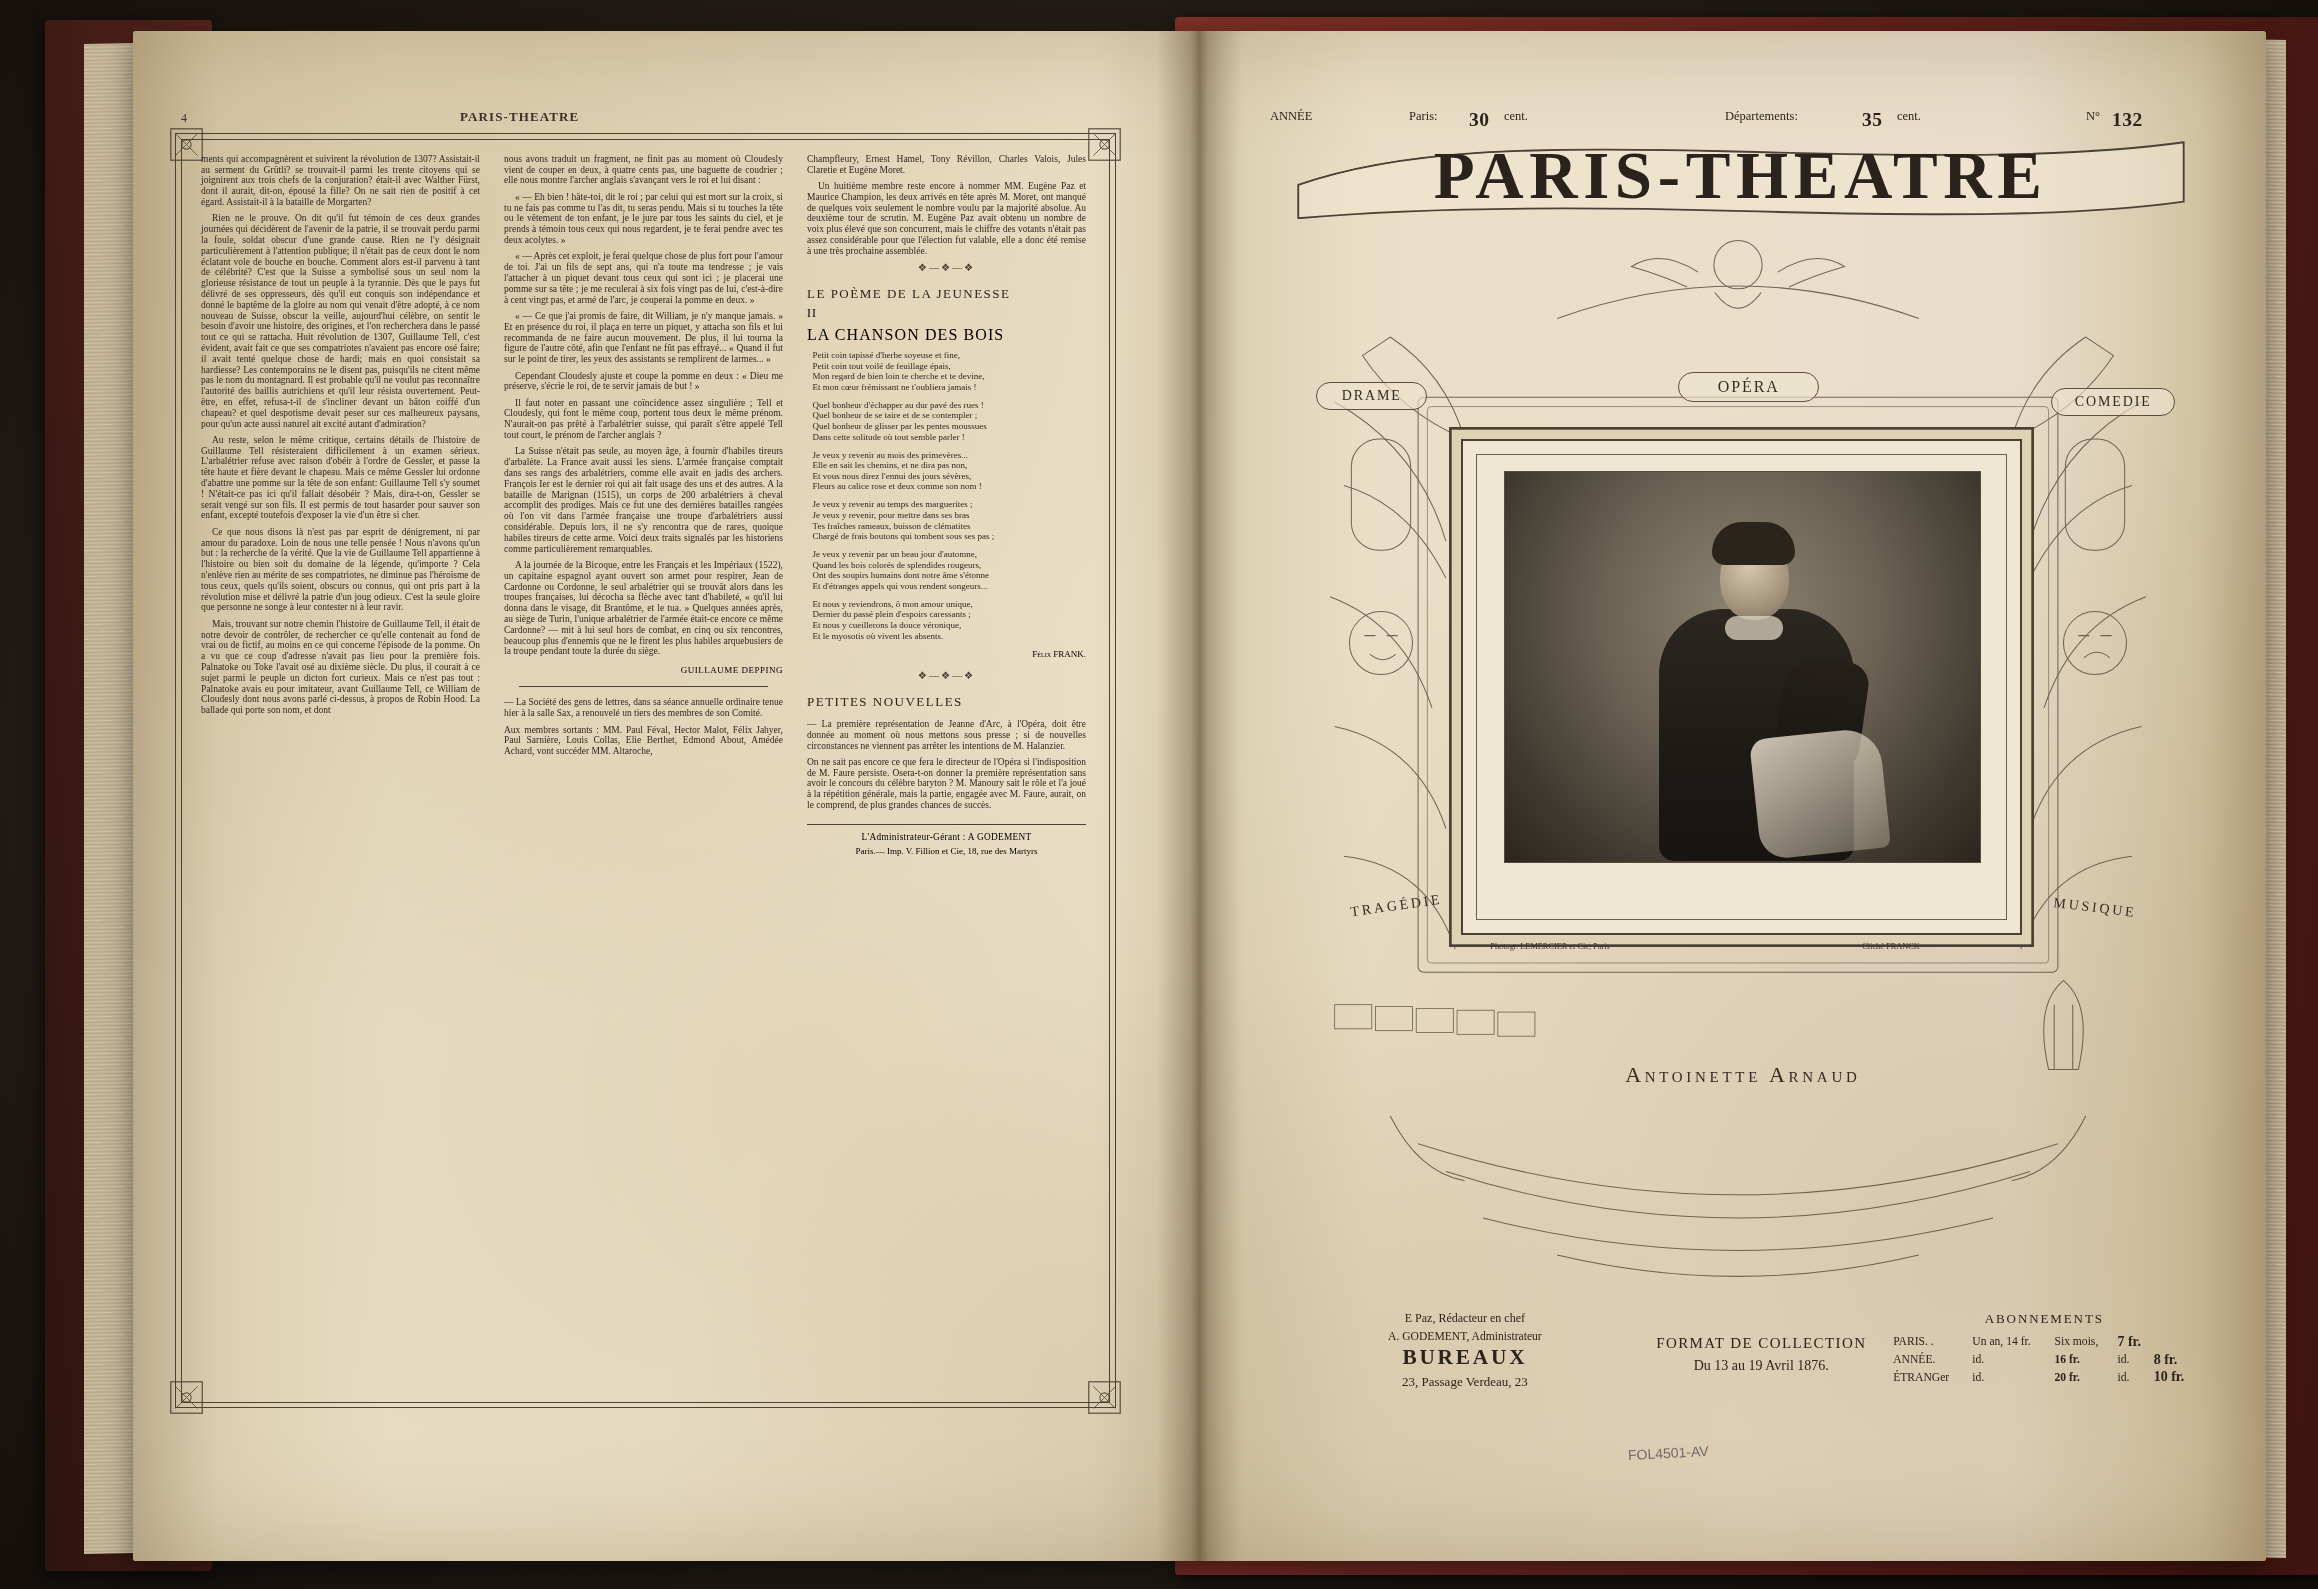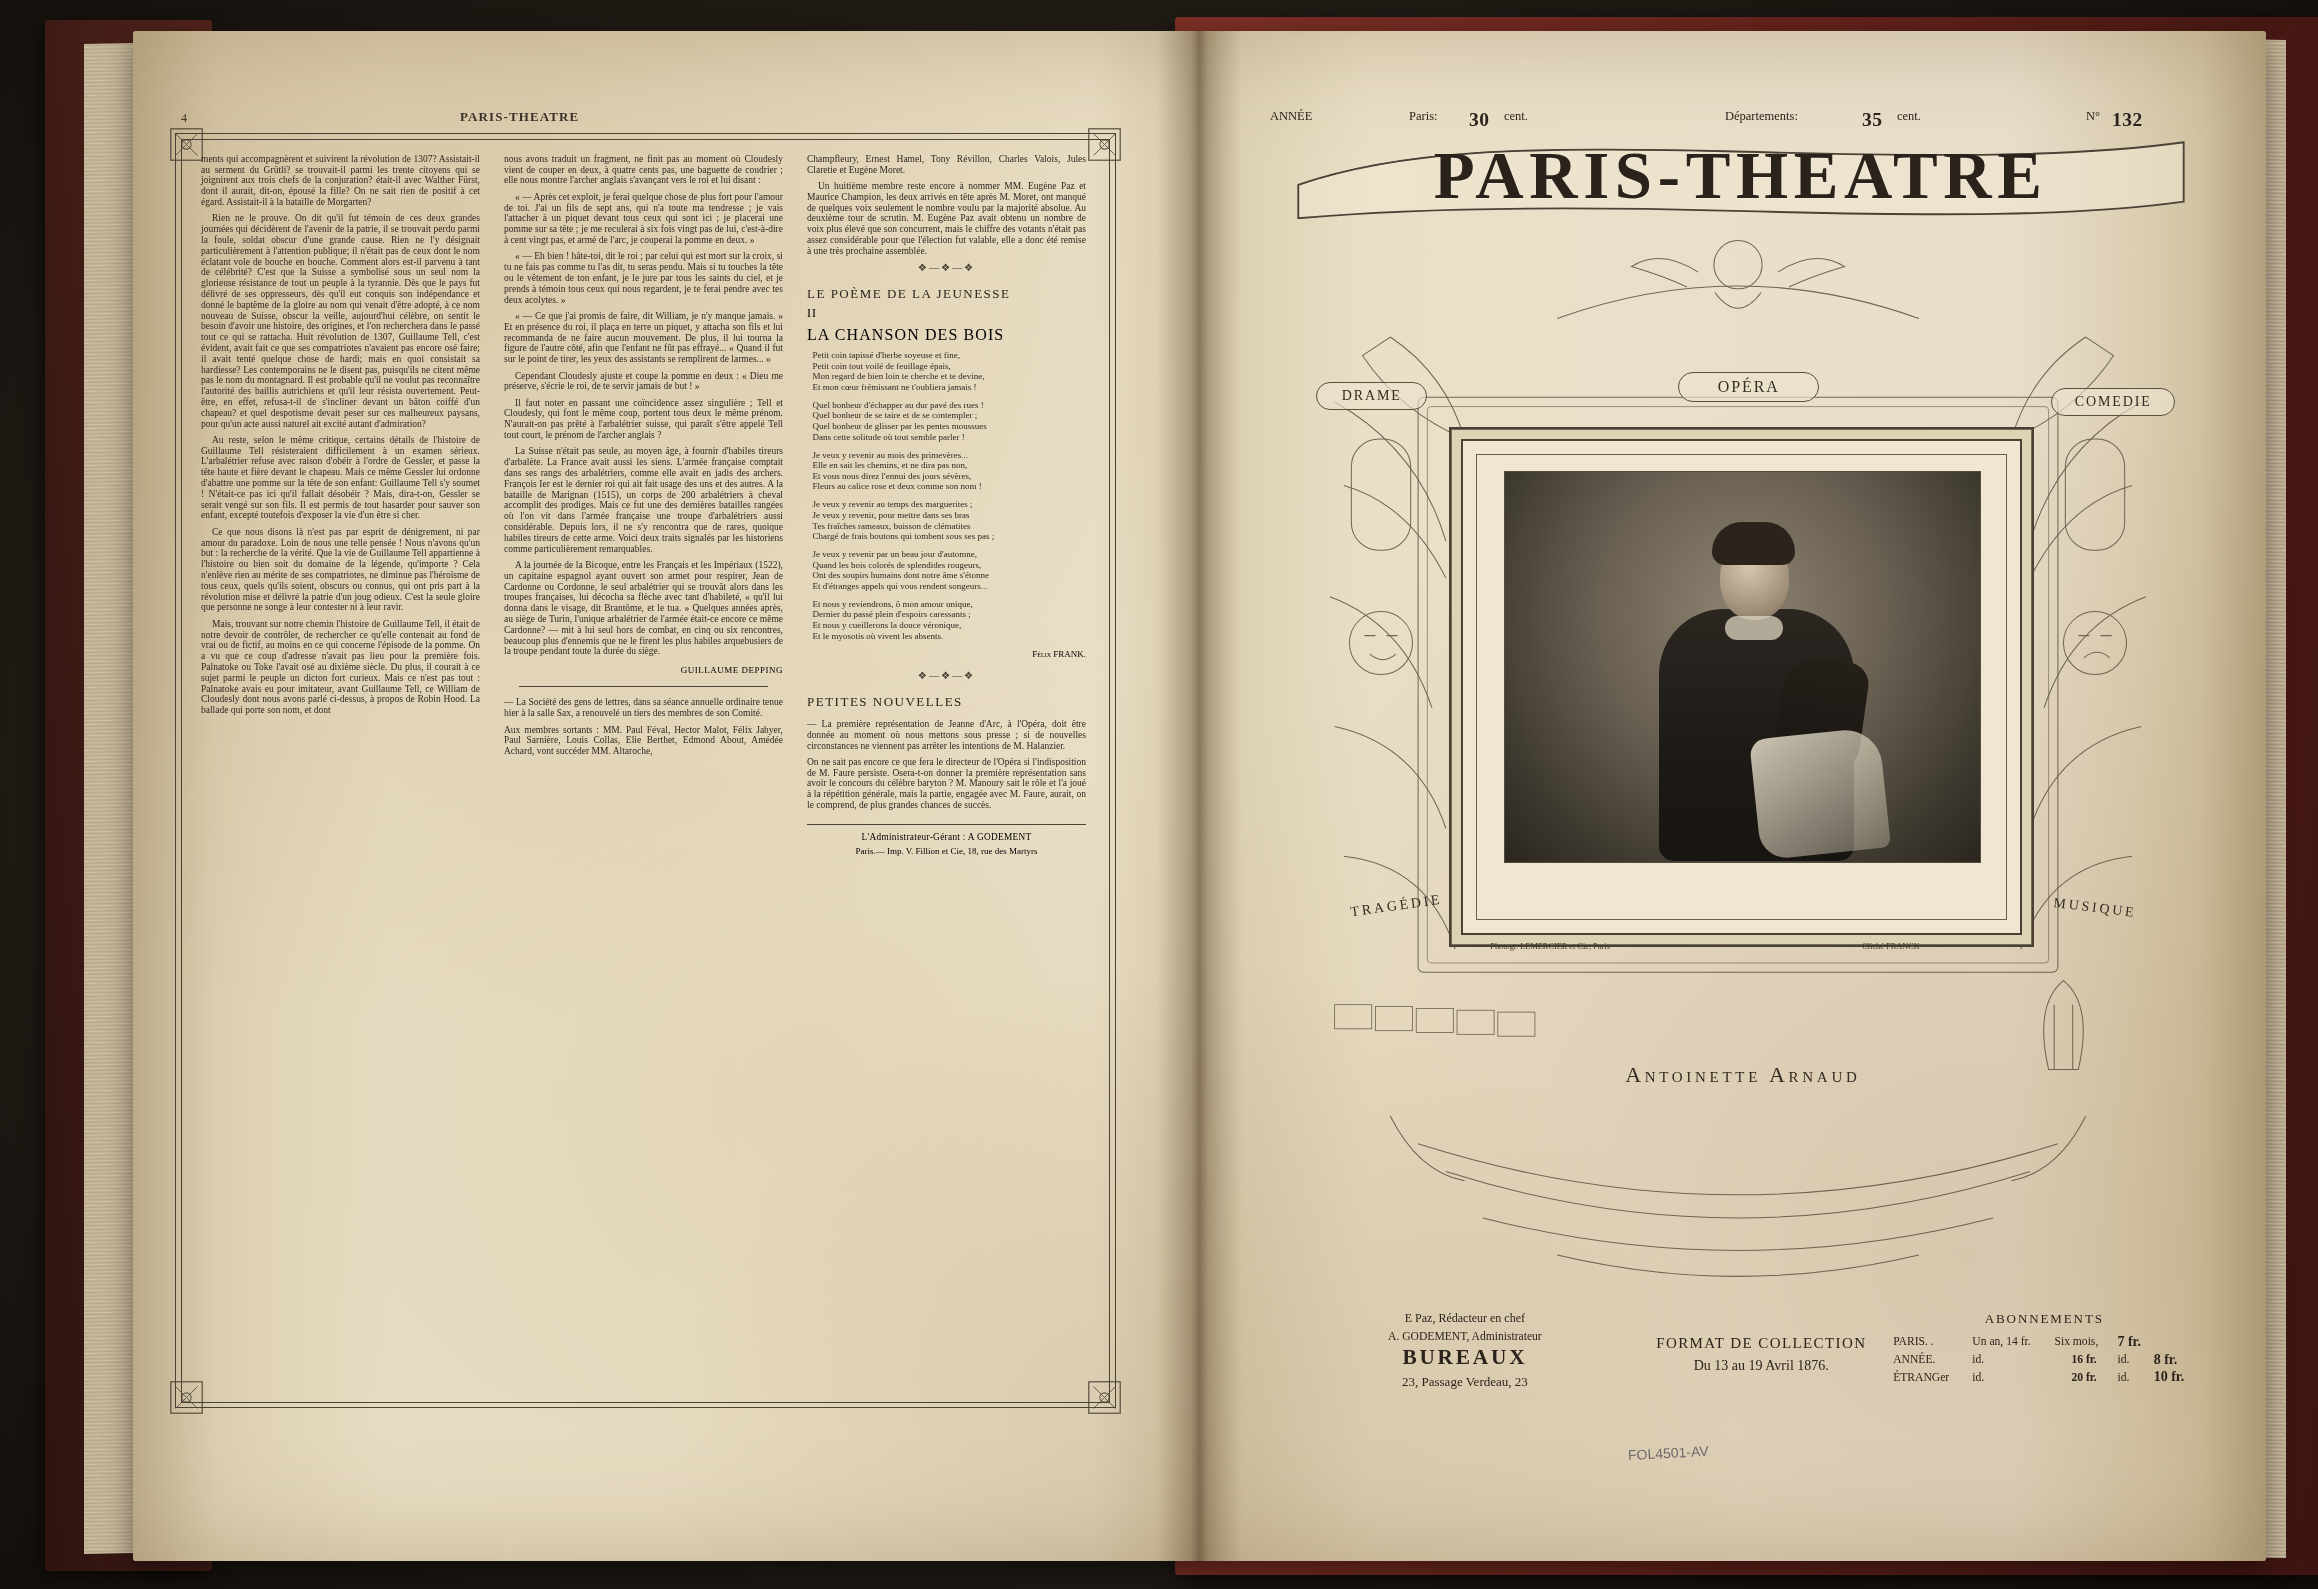--- a/index.html
+++ b/index.html
@@ -157,21 +157,21 @@
   #f-right{left:612px;top:0;width:306px;}
   #f-left .l1{font-size:12px;}
   #f-left .l2{font-size:11.6px;margin-top:3.7px;}
   #f-left .bureaux{font-size:21.3px;letter-spacing:2.8px;font-weight:bold;margin-top:2px;}
   #f-left .addr{font-size:13px;margin-top:3.7px;}
   #f-mid .fm1{font-size:15px;letter-spacing:1.4px;}
   #f-mid .fm2{font-size:14px;margin-top:5.6px;}
   #f-right .ab{text-align:center;font-size:13px;letter-spacing:1.9px;}
   #f-right table{border-collapse:collapse;margin-top:5.6px;font-size:11.6px;width:306px;}
   #f-right td{padding:0.9px 1.9px;white-space:nowrap;}
-  .bold{font-weight:bold;text-align:center;}
+  .bold{font-weight:bold;}
   .big-n{font-size:14px;font-weight:bold;}
 
   
   #annot{position:absolute;left:1628px;top:1445px;font-size:14px;color:#4a4a55;
      font-family:"Liberation Sans",sans-serif;transform:rotate(-3deg);opacity:.75;}
 </style>
 </head>
 <body>
 
 <div id="scene">
@@ -227,22 +227,22 @@
             <div class="col">
               <p class="noind">ments qui accompagnèrent et suivirent la révolution de 1307? Assistait-il au serment du Grütli? se trouvait-il parmi les trente citoyens qui se joignirent aux trois chefs de la conjuration? était-il avec Walther Fürst, dont il aurait, dit-on, épousé la fille? On ne sait rien de positif à cet égard. Assistait-il à la bataille de Morgarten?</p>
               <p>Rien ne le prouve. On dit qu'il fut témoin de ces deux grandes journées qui décidèrent de l'avenir de la patrie, il se trouvait perdu parmi la foule, soldat obscur d'une grande cause. Rien ne l'y désignait particulièrement à l'attention publique; il n'était pas de ceux dont le nom éclatant vole de bouche en bouche. Comment alors est-il parvenu à tant de célébrité? C'est que la Suisse a symbolisé sous un seul nom la glorieuse résistance de tout un peuple à la tyrannie. Dès que le pays fut délivré de ses oppresseurs, dès qu'il eut conquis son indépendance et donné le baptême de la gloire au nom qui venait d'être adopté, à ce nom nouveau de Suisse, obscur la veille, aujourd'hui célèbre, on sentit le besoin d'avoir une histoire, des origines, et l'on recherchera dans le passé tout ce qui se rattacha. Huit révolution de 1307, Guillaume Tell, c'est évident, avait fait ce que ses compatriotes n'avaient pas encore osé faire; il avait tenté quelque chose de hardi; mais en quoi consistait sa hardiesse? Les contemporains ne le disent pas, puisqu'ils ne citent même pas le nom du montagnard. Il est probable qu'il ne voulut pas reconnaître l'autorité des baillis autrichiens et qu'il leur résista ouvertement. Peut-être, en effet, refusa-t-il de s'incliner devant un bâton coiffé d'un chapeau? et quel despotisme devait peser sur ces malheureux paysans, pour qu'un acte aussi naturel ait excité autant d'admiration?</p>
               <p>Au reste, selon le même critique, certains détails de l'histoire de Guillaume Tell résisteraient difficilement à un examen sérieux. L'arbalétrier refuse avec raison d'obéir à l'ordre de Gessler, et passe la tête haute et fière devant le chapeau. Mais ce même Gessler lui ordonne d'abattre une pomme sur la tête de son enfant: Guillaume Tell s'y soumet ! N'était-ce pas ici qu'il fallait désobéir ? Mais, dira-t-on, Gessler se serait vengé sur son fils. Il est permis de tout hasarder pour sauver son enfant, excepté toutefois d'exposer la vie d'un être si cher.</p>
               <p>Ce que nous disons là n'est pas par esprit de dénigrement, ni par amour du paradoxe. Loin de nous une telle pensée ! Nous n'avons qu'un but : la recherche de la vérité. Que la vie de Guillaume Tell appartienne à l'histoire ou bien soit du domaine de la légende, qu'importe ? Cela n'enlève rien au mérite de ses compatriotes, ne diminue pas l'héroïsme de tous ceux, quels qu'ils soient, obscurs ou connus, qui ont pris part à la révolution mise et délivré la patrie d'un joug odieux. C'est la seule gloire que personne ne songe à leur contester ni à leur ravir.</p>
               <p>Mais, trouvant sur notre chemin l'histoire de Guillaume Tell, il était de notre devoir de contrôler, de rechercher ce qu'elle contenait au fond de vrai ou de fictif, au moins en ce qui concerne l'épisode de la pomme. On a vu que ce coup d'adresse n'avait pas lieu pour la première fois. Palnatoke ou Toke l'avait osé au dixième siècle. Du plus, il courait à ce sujet parmi le peuple un dicton fort curieux. Mais ce n'est pas tout : Palnatoke avais eu pour imitateur, avant Guillaume Tell, ce William de Cloudesly dont nous avons parlé ci-dessus, à propos de Robin Hood. La ballade qui porte son nom, et dont</p>
             </div>
 
             <div class="col">
               <p class="noind">nous avons traduit un fragment, ne finit pas au moment où Cloudesly vient de couper en deux, à quatre cents pas, une baguette de coudrier ; elle nous montre l'archer anglais s'avançant vers le roi et lui disant :</p>
+              <p>« — Eh bien ! hâte-toi, dit le roi ; par celui qui est mort sur la croix, si tu ne fais pas comme tu l'as dit, tu seras pendu. Mais si tu touches la tête ou le vêtement de ton enfant, je le jure par tous les saints du ciel, et je prends à témoin tous ceux qui nous regardent, je te ferai pendre avec tes deux acolytes. »</p>
               <p>« — Après cet exploit, je ferai quelque chose de plus fort pour l'amour de toi. J'ai un fils de sept ans, qui n'a toute ma tendresse ; je vais l'attacher à un piquet devant tous ceux qui sont ici ; je placerai une pomme sur sa tête ; je me reculerai à six fois vingt pas de lui, c'est-à-dire à cent vingt pas, et armé de l'arc, je couperai la pomme en deux. »</p>
-              <p>« — Eh bien ! hâte-toi, dit le roi ; par celui qui est mort sur la croix, si tu ne fais pas comme tu l'as dit, tu seras pendu. Mais si tu touches la tête ou le vêtement de ton enfant, je le jure par tous les saints du ciel, et je prends à témoin tous ceux qui nous regardent, je te ferai pendre avec tes deux acolytes. »</p>
               <p>« — Ce que j'ai promis de faire, dit William, je n'y manque jamais. » Et en présence du roi, il plaça en terre un piquet, y attacha son fils et lui recommanda de ne faire aucun mouvement. De plus, il lui tourna la figure de l'autre côté, afin que l'enfant ne fût pas effrayé... « Quand il fut sur le point de tirer, les yeux des assistants se remplirent de larmes... »</p>
               <p>Cependant Cloudesly ajuste et coupe la pomme en deux : « Dieu me préserve, s'écrie le roi, de te servir jamais de but ! »</p>
               <p>Il faut noter en passant une coïncidence assez singulière ; Tell et Cloudesly, qui font le même coup, portent tous deux le même prénom. N'aurait-on pas prêté à l'arbalétrier suisse, qui paraît s'être appelé Tell tout court, le prénom de l'archer anglais ?</p>
               <p>La Suisse n'était pas seule, au moyen âge, à fournir d'habiles tireurs d'arbalète. La France avait aussi les siens. L'armée française comptait dans ses rangs des arbalétriers, comme elle avait en jadis des archers. François Ier est le dernier roi qui ait fait usage des uns et des autres. A la bataille de Marignan (1515), un corps de 200 arbalétriers à cheval accomplit des prodiges. Mais ce fut une des dernières batailles rangées où l'on vit dans l'armée française une troupe d'arbalétriers aussi considérable. Depuis lors, il ne s'y rencontra que de rares, quoique habiles tireurs de cette arme. Voici deux traits signalés par les historiens comme particulièrement remarquables.</p>
               <p>A la journée de la Bicoque, entre les Français et les Impériaux (1522), un capitaine espagnol ayant ouvert son armet pour respirer, Jean de Cardonne ou Cordonne, le seul arbalétrier qui se trouvât alors dans les troupes françaises, lui décocha sa flèche avec tant d'habileté, « qu'il lui donna dans le visage, dit Brantôme, et le tua. » Quelques années après, au siège de Turin, l'unique arbalétrier de l'armée était-ce encore ce même Cardonne? — mit à lui seul hors de combat, en cinq ou six rencontres, beaucoup plus d'ennemis que ne le firent les plus habiles arquebusiers de la troupe pendant toute la durée du siège.</p>
               <div class="sig2">GUILLAUME DEPPING</div>
               <div class="thin-rule"></div>
               <p class="noind">— La Société des gens de lettres, dans sa séance annuelle ordinaire tenue hier à la salle Sax, a renouvelé un tiers des membres de son Comité.</p>
               <p class="noind">Aux membres sortants : MM. Paul Féval, Hector Malot, Félix Jahyer, Paul Sarnière, Louis Collas, Elie Berthet, Edmond About, Amédée Achard, vont succéder MM. Altaroche,</p>
             </div>

